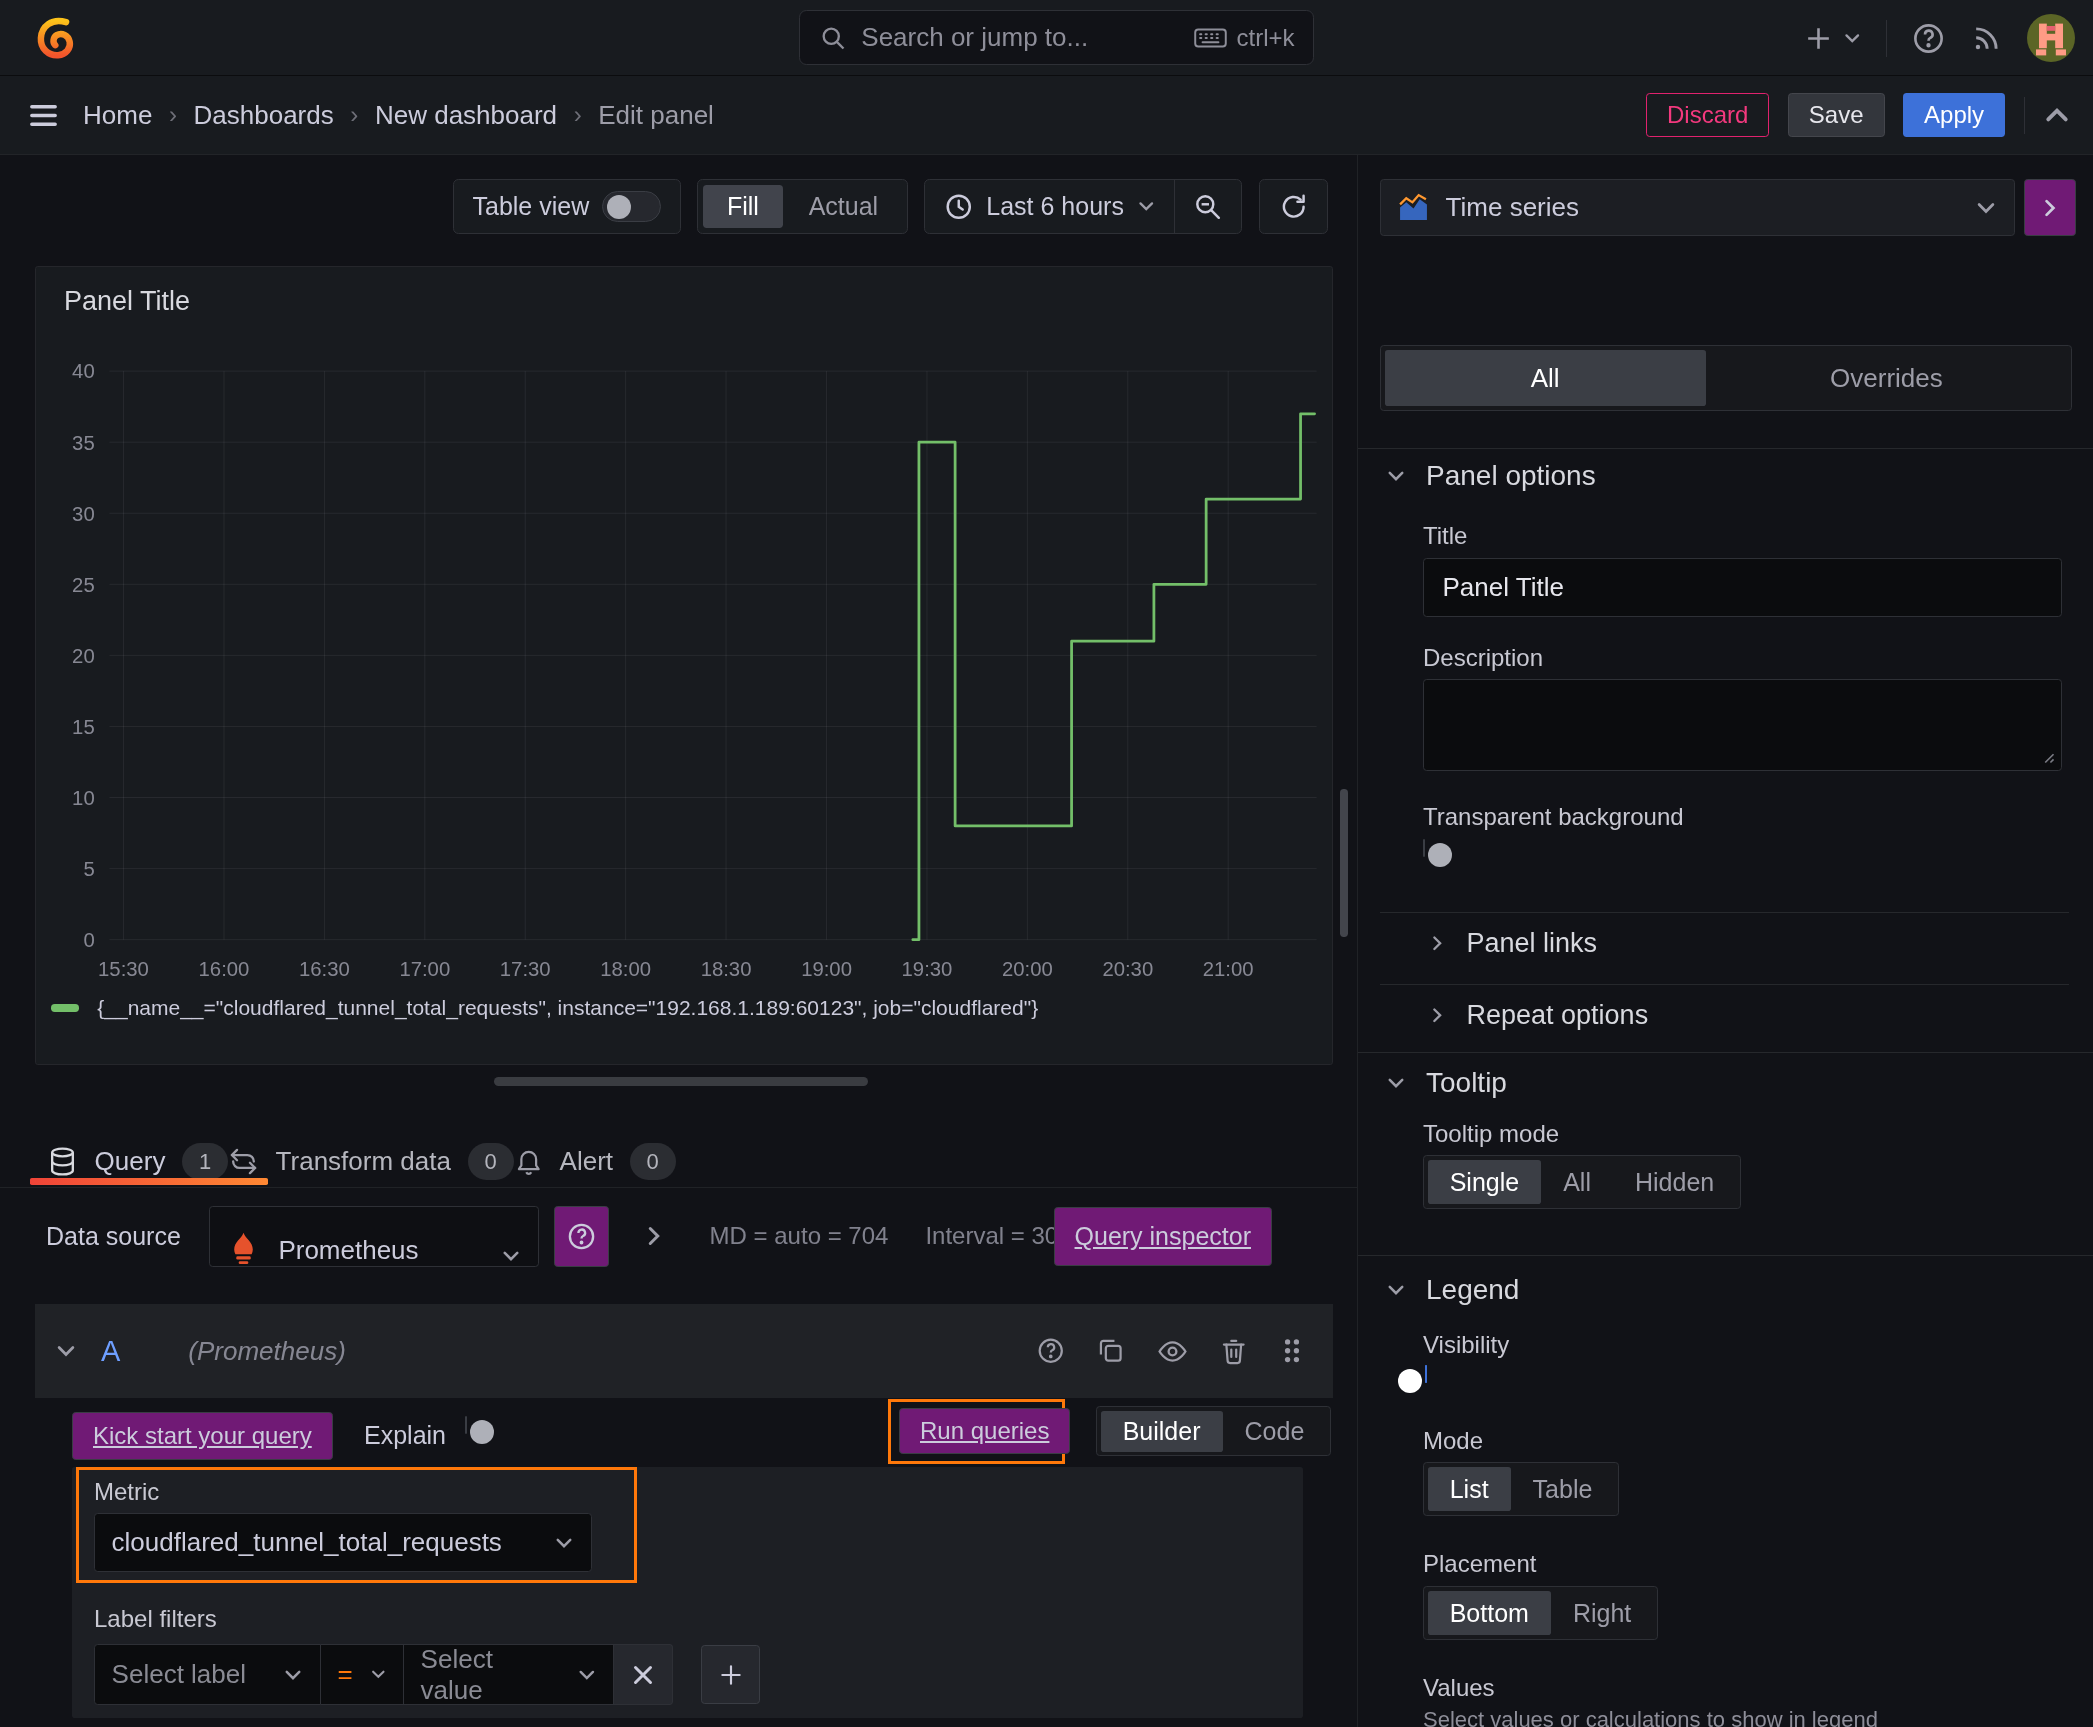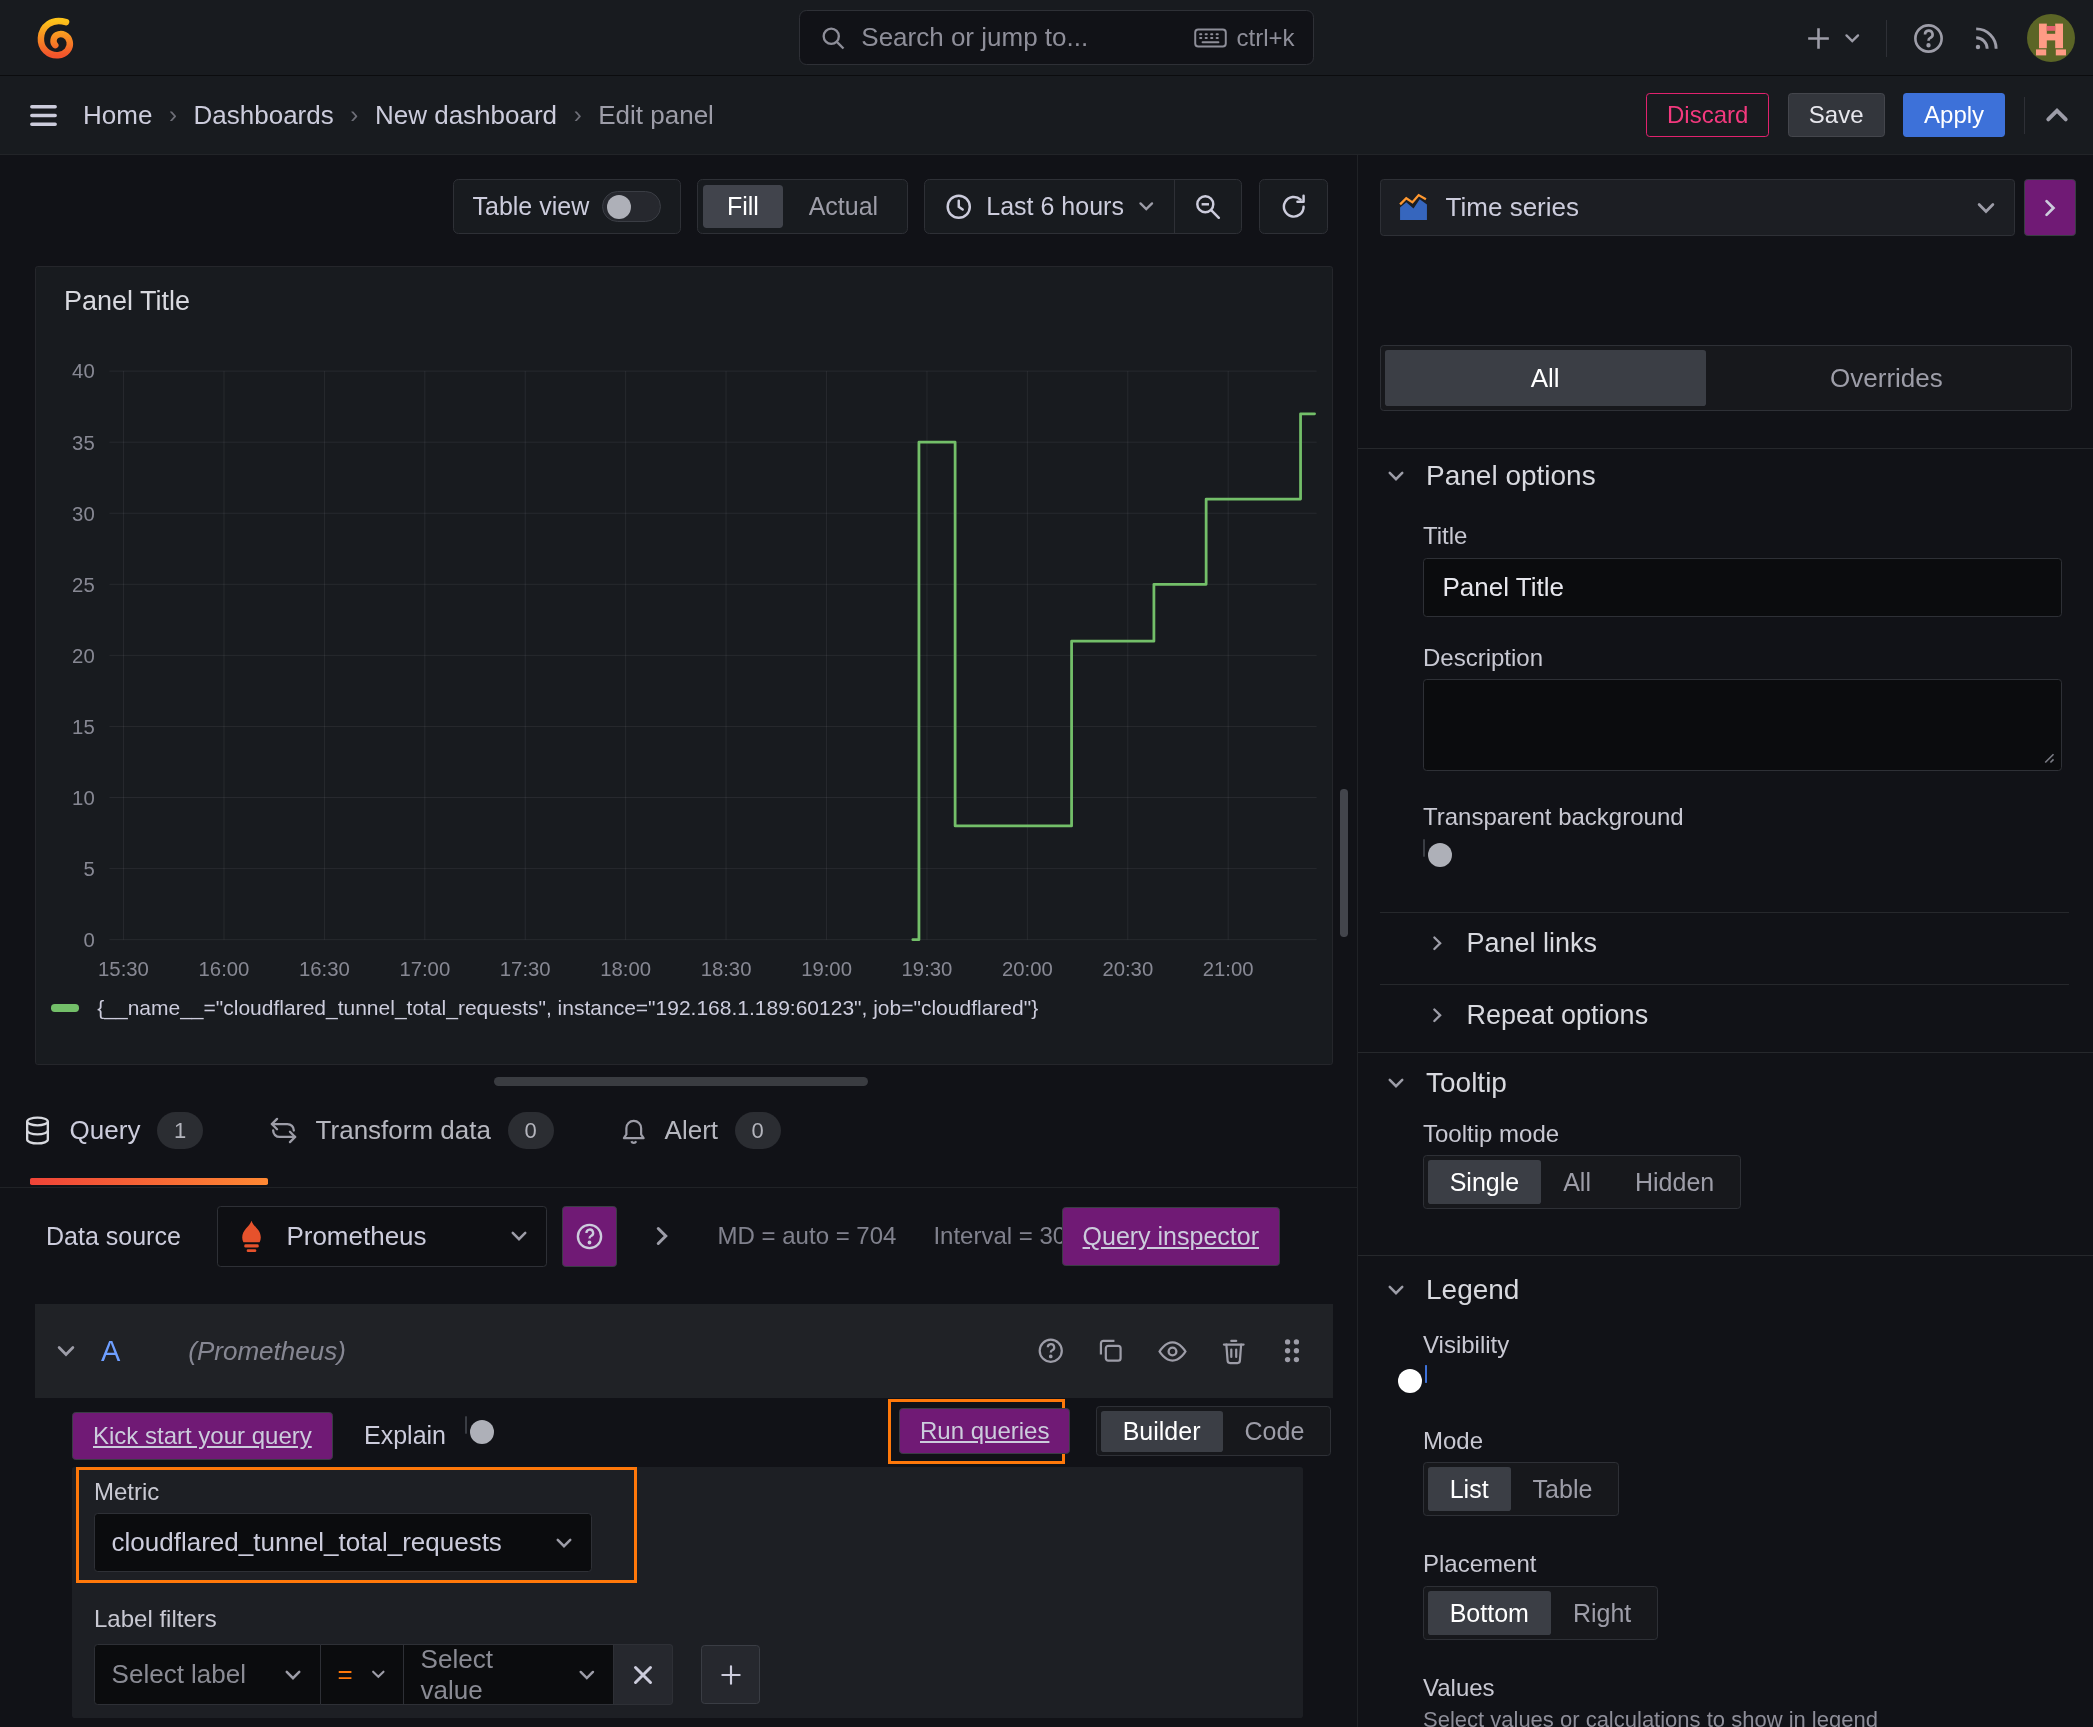--- a/index.html
+++ b/index.html
@@ -54,21 +54,21 @@
   .tick { fill:rgba(204,204,220,0.62); font-size:22px; font-family:"Liberation Sans","DejaVu Sans",sans-serif; }
   .grid { stroke:rgba(204,204,220,0.09); stroke-width:1; }
   .legend-row { position:absolute; left:7.4px; top:729px; display:flex; align-items:center; gap:18.5px; padding-left:7.4px; }
   .legend-swatch { width:28px; height:7.4px; border-radius:3.7px; flex:none; }
   .legend-label { font-size:21px; color:#ccccdc; cursor:pointer; }
 
   .v-scrollbar { position:absolute; left:1340px; top:634px; width:8.3px; height:148px; border-radius:3.7px; background:#43454c; }
   .drag-pill { position:absolute; left:494px; top:922px; width:374px; height:9.2px; border-radius:4.6px; background:#3a3c41; cursor:row-resize; }
 
   
-  .tabs { position:absolute; left:22px; top:957px; height:68px; display:flex; align-items:flex-start; gap:65px; }
+  .tabs { position:absolute; left:47px; top:957px; height:68px; display:flex; align-items:flex-end; }
   .tab { display:flex; align-items:center; gap:16.6px; font-size:26px; color:#ccccdc; cursor:pointer; }
   .tab .badge { min-width:46px; height:37px; border-radius:18.5px; background:#2b2d32; color:#b4b5bd; font-size:22px; display:flex; align-items:center; justify-content:center; padding:0 13px; }
   .tab-underline { position:absolute; left:30px; top:1023px; width:238px; height:6.5px; border-radius:1.8px; background:linear-gradient(90deg,#f04438,#ff8833); }
   .tabs-divider { position:absolute; left:0; top:1032px; width:1357px; height:0.9px; background:#202226; }
 
   
   .ds-row { position:absolute; left:46px; top:1048px; width:1292px; height:66px; display:flex; align-items:center; }
   .label-txt { font-size:25px; color:#ccccdc; }
   .select { background:#0e0f13; border:0.9px solid #2e3036; border-radius:3.7px; height:61px; display:flex; align-items:center; padding:0 16.6px; gap:17px; cursor:pointer; }
   .select .val { font-size:26px; color:#ccccdc; }
@@ -345,21 +345,21 @@
         </span>
         <span>Alert</span>
         <span class="badge">0</span>
       </div>
     </div>
     <div class="tab-underline"></div>
     <div class="tabs-divider"></div>
 
     <div class="ds-row">
       <span class="label-txt">Data source</span>
-      <div class="select" style="margin-left:36px; width:330px;">
+      <div class="select" style="margin-left:28px; width:330px;align-items:flex-end;">
         <span>
           <svg class="i" width="35" height="35" viewBox="0 0 32 32">
             <path d="M16 1.5c2 6 8.5 8 8.5 15.5a8.5 8.5 0 0 1-1.1 4.2H8.6A8.5 8.5 0 0 1 7.5 17C7.5 9.5 14 7.5 16 1.5z" fill="#e6522c"></path>
             <rect x="9.4" y="23" width="13.2" height="3" rx="1.2" fill="#e6522c"></rect>
             <rect x="11.6" y="27.6" width="8.8" height="2.6" rx="1.2" fill="#e6522c"></rect>
           </svg>
         </span>
         <span class="val">Prometheus</span>
         <svg class="i" style="margin-left:auto" width="20" height="20" viewBox="0 0 16 16" fill="none" stroke="#9d9da8" stroke-width="2">
             <path d="M3 5.5 8 10.5 13 5.5" stroke-linecap="round"></path>

